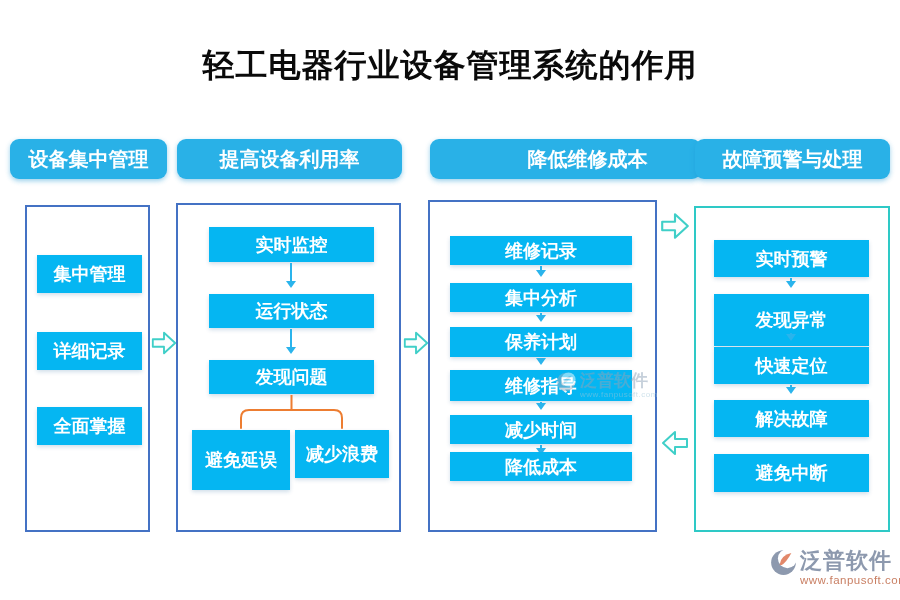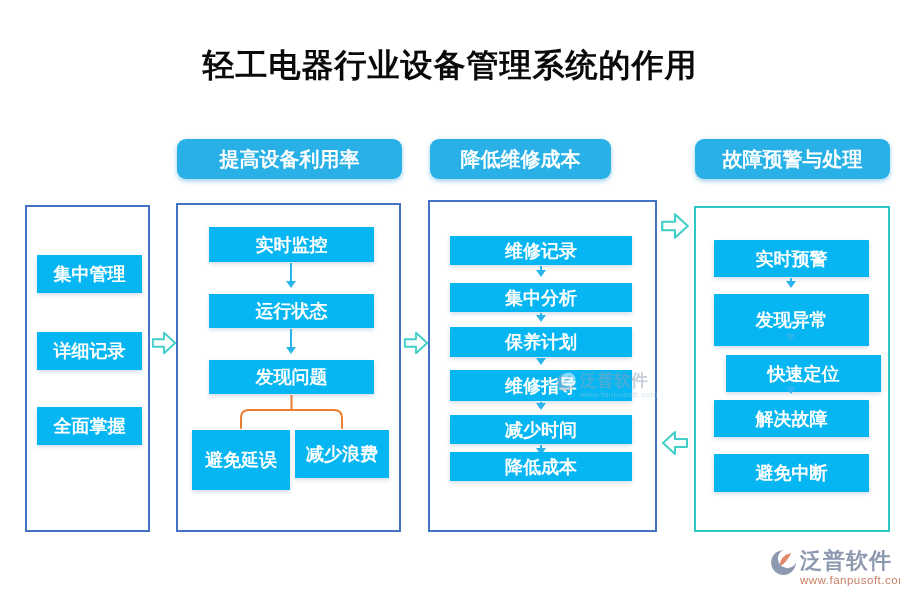--- a/index.html
+++ b/index.html
@@ -61,22 +61,23 @@
   .footer-logo .brand{color:#8d99ae;font-size:22px;font-weight:bold;line-height:24px;letter-spacing:1px;}
   .footer-logo .url{color:#c97f63;font-size:11.5px;letter-spacing:.5px;margin-top:1px;}
 </style>
 </head>
 <body>
 
 <div class="canvas">
 
   <div class="page-title">轻工电器行业设备管理系统的作用</div>
 
+  <div class="header-pill" style="left:10px;top:139px;width:157px;">设备集中管理</div>
   <div class="header-pill" style="left:177px;top:139px;width:225px;">提高设备利用率</div>
-  <div class="header-pill" style="left:430px;top:139px;width:181px;">降低维修成本</div>
+  <div class="header-pill" style="left:430px;top:139px;width:227px;padding-left:44px;">降低维修成本</div>
   <div class="header-pill" style="left:695px;top:139px;width:195px;">故障预警与处理</div>
 
   <div class="col" style="left:25px;top:205px;width:125px;height:327px;">
     <div class="box" style="left:10px;top:48px;width:105px;height:38px;">集中管理</div>
     <div class="box" style="left:10px;top:125px;width:105px;height:38px;">详细记录</div>
     <div class="box" style="left:10px;top:200px;width:105px;height:38px;">全面掌握</div>
   </div>
 
   <div class="col" style="left:176px;top:203px;width:225px;height:329px;">
     <div class="box" style="left:31px;top:22px;width:165px;height:35px;">实时监控</div>
@@ -105,21 +106,21 @@
     <div class="box" style="left:20px;top:213px;width:182px;height:29px;">减少时间</div>
     <div class="varrow" style="left:110px;top:243px;height:8px;"></div>
     <div class="box" style="left:20px;top:250px;width:182px;height:29px;">降低成本</div>
   </div>
 
   <div class="col teal" style="left:694px;top:206px;width:196px;height:326px;">
     <div class="box" style="left:18px;top:32px;width:155px;height:37px;">实时预警</div>
     <div class="varrow" style="left:94px;top:70px;height:8px;"></div>
     <div class="box" style="left:18px;top:86px;width:155px;height:52px;">发现异常</div>
     <div class="varrow" style="left:94px;top:125px;height:6px;"></div>
-    <div class="box" style="left:30px;top:139px;width:155px;height:37px;margin-top:8px;">快速定位</div>
+    <div class="box" style="left:18px;top:139px;width:155px;height:37px;">快速定位</div>
     <div class="varrow" style="left:94px;top:177px;height:7px;"></div>
     <div class="box" style="left:18px;top:192px;width:155px;height:37px;">解决故障</div>
     <div class="box" style="left:18px;top:246px;width:155px;height:38px;">避免中断</div>
   </div>
 
   <svg class="linkarrow" style="left:150px;top:328px;" width="28" height="30" viewBox="0 0 30 30">
     <path d="M3 11h12V4l12 11-12 11v-7H3z" fill="#fcfefe" stroke="#3fcfc8" stroke-width="2" stroke-linejoin="round"></path>
   </svg>
   <svg class="linkarrow" style="left:402px;top:328px;" width="28" height="30" viewBox="0 0 30 30">
     <path d="M3 11h12V4l12 11-12 11v-7H3z" fill="#fcfefe" stroke="#3fcfc8" stroke-width="2" stroke-linejoin="round"></path>

